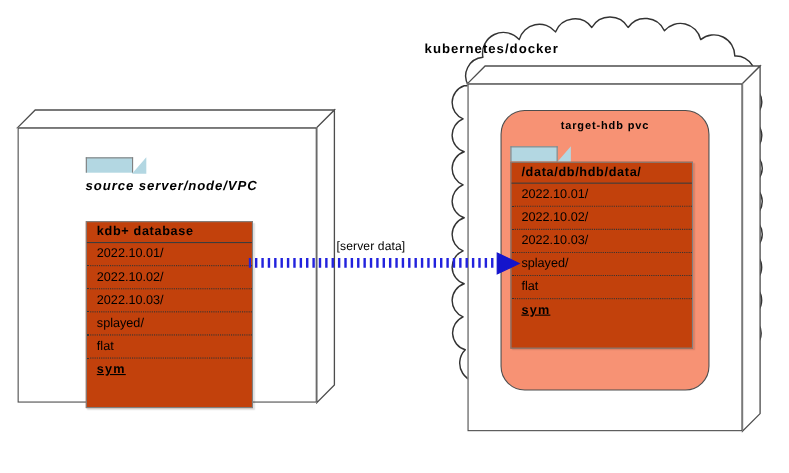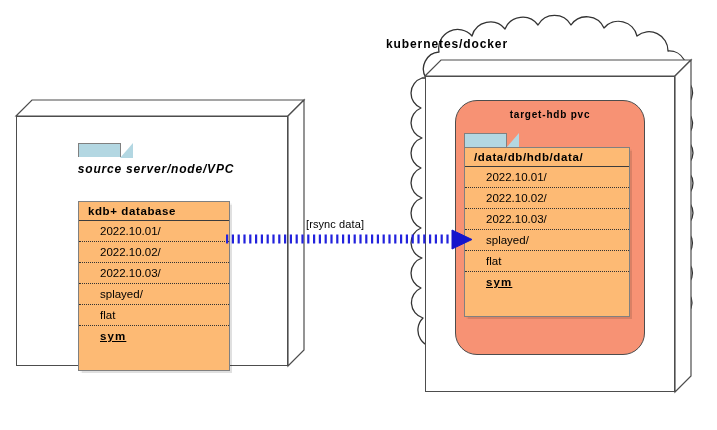--- a/index.html
+++ b/index.html
@@ -99,36 +99,36 @@
     right: -13px; top: -1px;
     width: 0; height: 0;
     border-style: solid;
     border-width: 0 0 15px 13px;
     border-color: transparent transparent #b3d7e2 transparent;
   }
   .folder .body {
     position: absolute;
     left: 0;
     width: 100%;
-    background: #fdba74;
+    background: #c2410c;
     border: 1px solid #808080;
     box-sizing: border-box;
     box-shadow: 1.5px 1.5px 1px rgba(0,0,0,0.12);
   }
   .folder .hdr {
     font-weight: bold;
     letter-spacing: 0.6px;
     font-size: 11.5px;
     padding: 3px 0 3px 9px;
     border-bottom: 1.4px solid #3c3c3c;
     white-space: nowrap;
   }
   .folder .row {
     font-size: 11.5px;
-    padding: 4px 0 4px 21px;
+    padding: 4px 0 4px 9px;
     border-bottom: 1px dotted #333333;
     white-space: nowrap;
   }
   .folder .row.bold {
     font-weight: bold;
     letter-spacing: 1.1px;
   }
   .folder .row.last {
     border-bottom: none;
     text-decoration: underline;
@@ -242,16 +242,16 @@
       <div class="row">flat</div>
       <div class="row bold last" style="padding-bottom:28px;">sym</div>
     </div>
   </div>
 
   <div class="connector" style="left:226px; top:222px; width:250px; height:36px;">
     <svg width="250" height="36" viewBox="0 0 250 36">
       <line x1="0" y1="17" x2="232" y2="17" stroke="#2222dd" stroke-width="9" stroke-dasharray="2.2 3.6"></line>
       <polygon points="226,8 246,17.5 226,27" fill="#1414cc" stroke="#1414cc" stroke-width="1"></polygon>
     </svg>
-    <div class="label" style="left:80px; top:-4px;">[rsync data]</div>
+    <div class="label" style="left:80px; top:-4px;">[server data]</div>
   </div>
 
 </div>
 
 </body></html>

